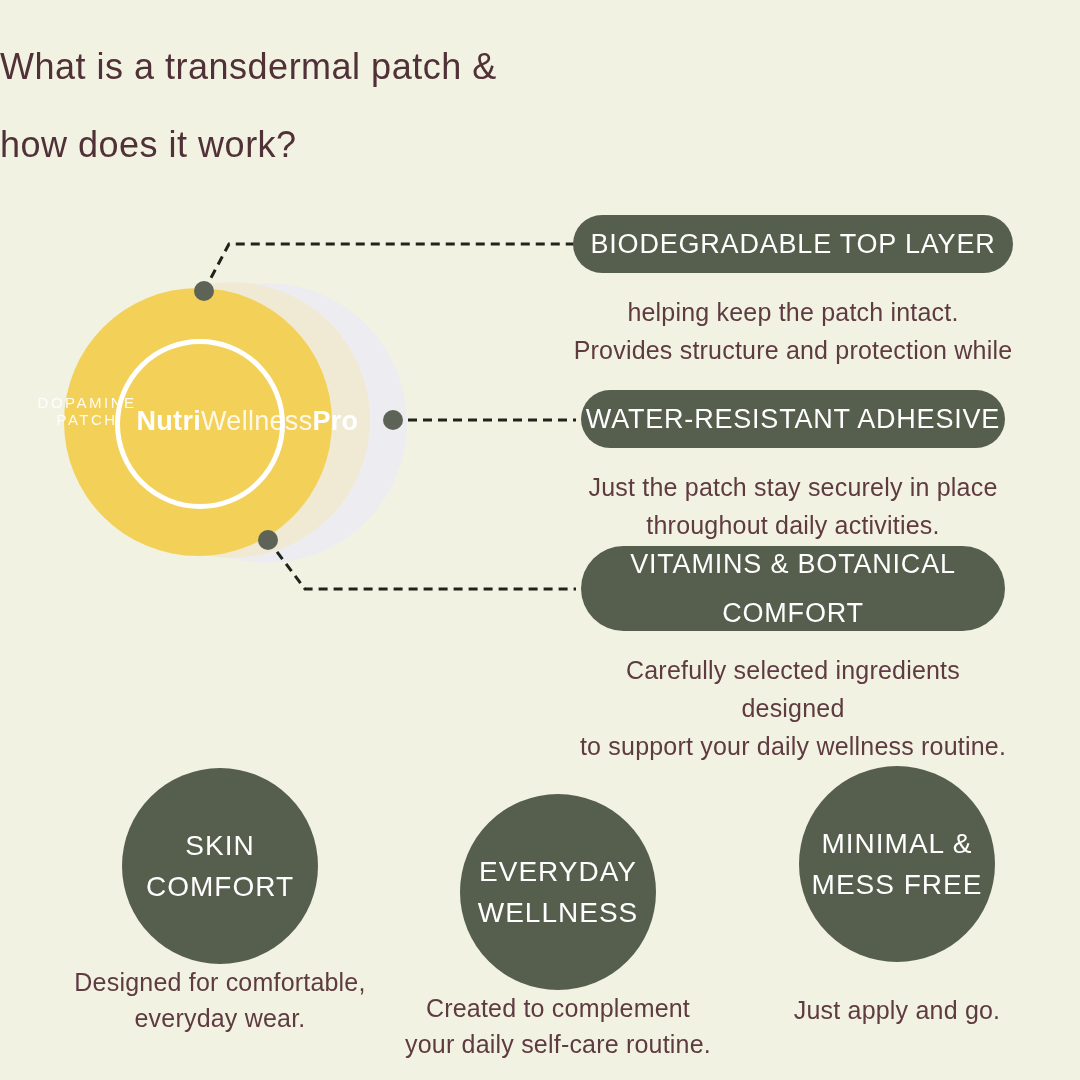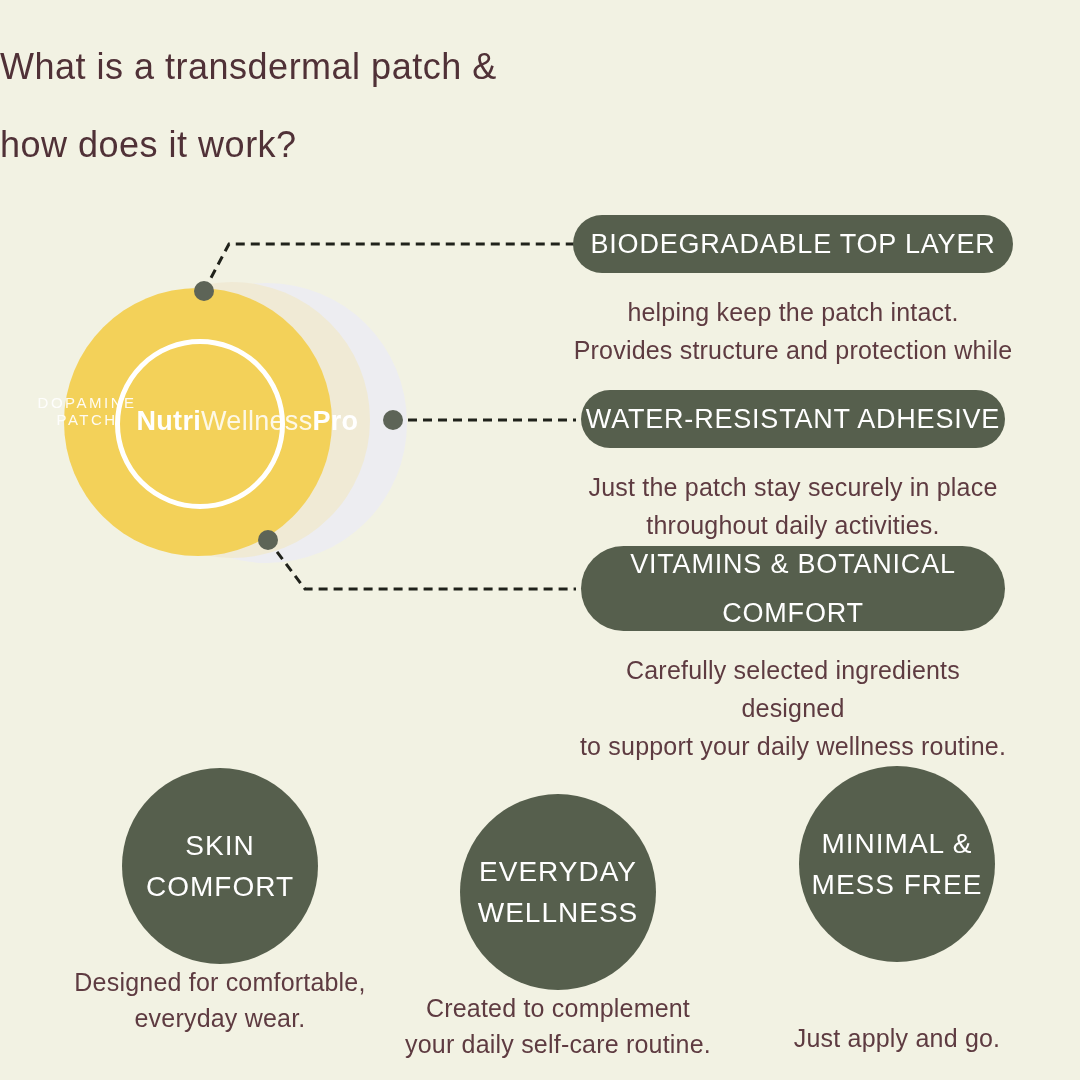--- a/index.html
+++ b/index.html
@@ -124,21 +124,21 @@
   
   .feature {
     position: absolute;
     width: 340px;
     display: flex;
     flex-direction: column;
     align-items: center;
   }
   .feature-1 { left:  50px; top: 768px; }
   .feature-2 { left: 388px; top: 794px; }
-  .feature-3 { left: 727px; top: 766px; gap: 28px; }
+  .feature-3 { left: 727px; top: 766px; }
 
   .feature-circle {
     width: 196px;
     height: 196px;
     border-radius: 50%;
     background: #565f4d;
     color: #ffffff;
     display: flex;
     flex-direction: column;
     align-items: center;

